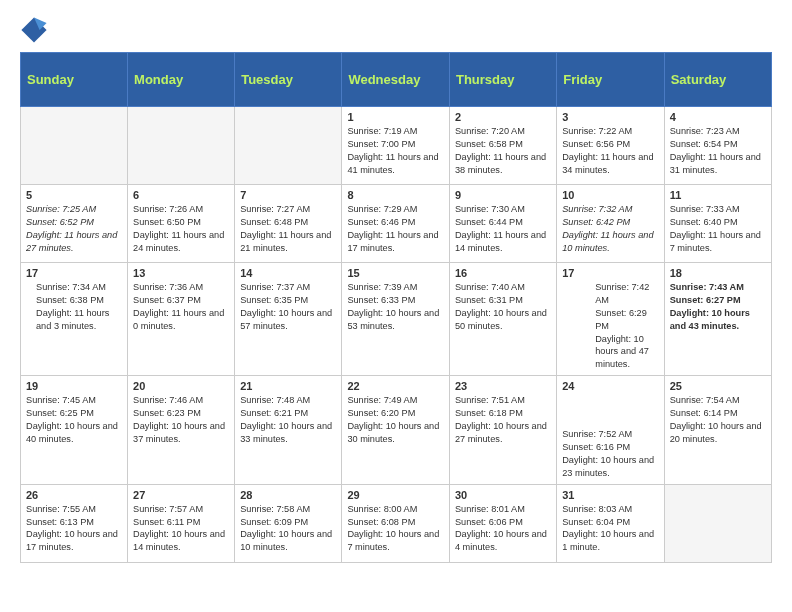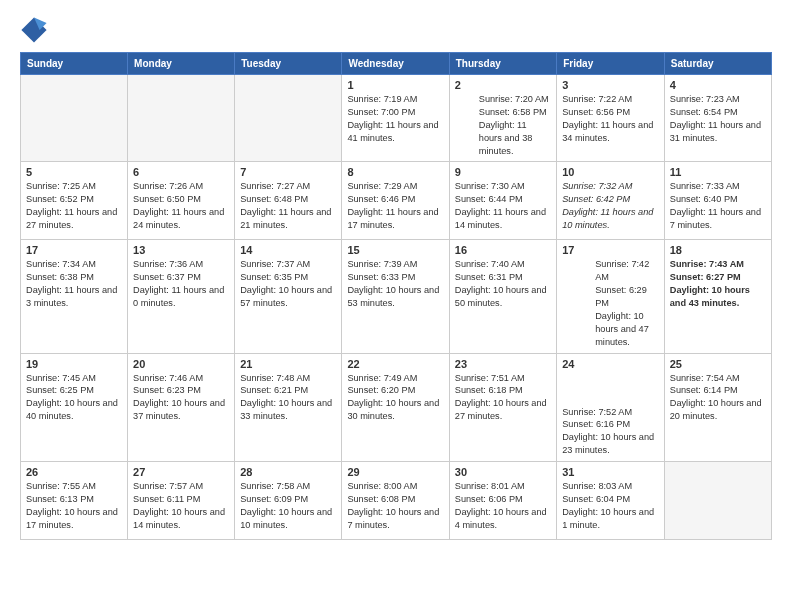--- a/index.html
+++ b/index.html
@@ -48,24 +48,24 @@
       font-size: 14px;
       color: #333;
     }
     .calendar {
       width: 100%;
       border-collapse: collapse;
       border: 1px solid #ccc;
     }
     .calendar th {
       background-color: #2e5fa3;
-      color: #ffffff;
-      font-size: 10px;
+      color: #bef264;
+      font-size: 13px;
       font-weight: bold;
-      padding: 5px 6px;
+      padding: 19px 6px;
       text-align: left;
       border: 1px solid #4a7bc4;
     }
     .calendar td {
       width: 108px;
       vertical-align: top;
       padding: 4px 5px;
       border: 1px solid #ccc;
       font-size: 9.5px;
       color: #333;
@@ -128,41 +128,41 @@
           <td class="empty"></td>
           <td class="empty"></td>
           <td>
             <span class="day-number">1</span>
             <div class="day-info" style="white-space: pre-line;">Sunrise: 7:19 AM
 Sunset: 7:00 PM
 Daylight: 11 hours and 41 minutes.</div>
           </td>
           <td>
             <span class="day-number">2</span>
-            <div class="day-info" style="white-space: pre-line; margin-left: 24px;">Sunrise: 7:20 AM
+            <div class="day-info" style="white-space: pre-line;">Sunrise: 7:20 AM
 Sunset: 6:58 PM
 Daylight: 11 hours and 38 minutes.</div>
           </td>
           <td>
             <span class="day-number">3</span>
             <div class="day-info" style="white-space: pre-line;">Sunrise: 7:22 AM
 Sunset: 6:56 PM
 Daylight: 11 hours and 34 minutes.</div>
           </td>
           <td>
             <span class="day-number">4</span>
             <div class="day-info" style="white-space: pre-line;">Sunrise: 7:23 AM
 Sunset: 6:54 PM
 Daylight: 11 hours and 31 minutes.</div>
           </td>
         </tr>
         <tr>
           <td>
             <span class="day-number">5</span>
-            <div class="day-info" style="white-space: pre-line;">Sunrise: 7:25 AM
+            <div class="day-info" style="white-space: pre-line; font-style: italic;">Sunrise: 7:25 AM
 Sunset: 6:52 PM
 Daylight: 11 hours and 27 minutes.</div>
           </td>
           <td>
             <span class="day-number">6</span>
             <div class="day-info" style="white-space: pre-line;">Sunrise: 7:26 AM
 Sunset: 6:50 PM
 Daylight: 11 hours and 24 minutes.</div>
           </td>
           <td>
@@ -192,21 +192,21 @@
           <td>
             <span class="day-number">11</span>
             <div class="day-info" style="white-space: pre-line;">Sunrise: 7:33 AM
 Sunset: 6:40 PM
 Daylight: 11 hours and 7 minutes.</div>
           </td>
         </tr>
         <tr>
           <td>
             <span class="day-number">17</span>
-            <div class="day-info" style="white-space: pre-line;">Sunrise: 7:34 AM
+            <div class="day-info" style="white-space: pre-line; margin-left: 10px;">Sunrise: 7:34 AM
 Sunset: 6:38 PM
 Daylight: 11 hours and 3 minutes.</div>
           </td>
           <td>
             <span class="day-number">13</span>
             <div class="day-info" style="white-space: pre-line;">Sunrise: 7:36 AM
 Sunset: 6:37 PM
 Daylight: 11 hours and 0 minutes.</div>
           </td>
           <td>

